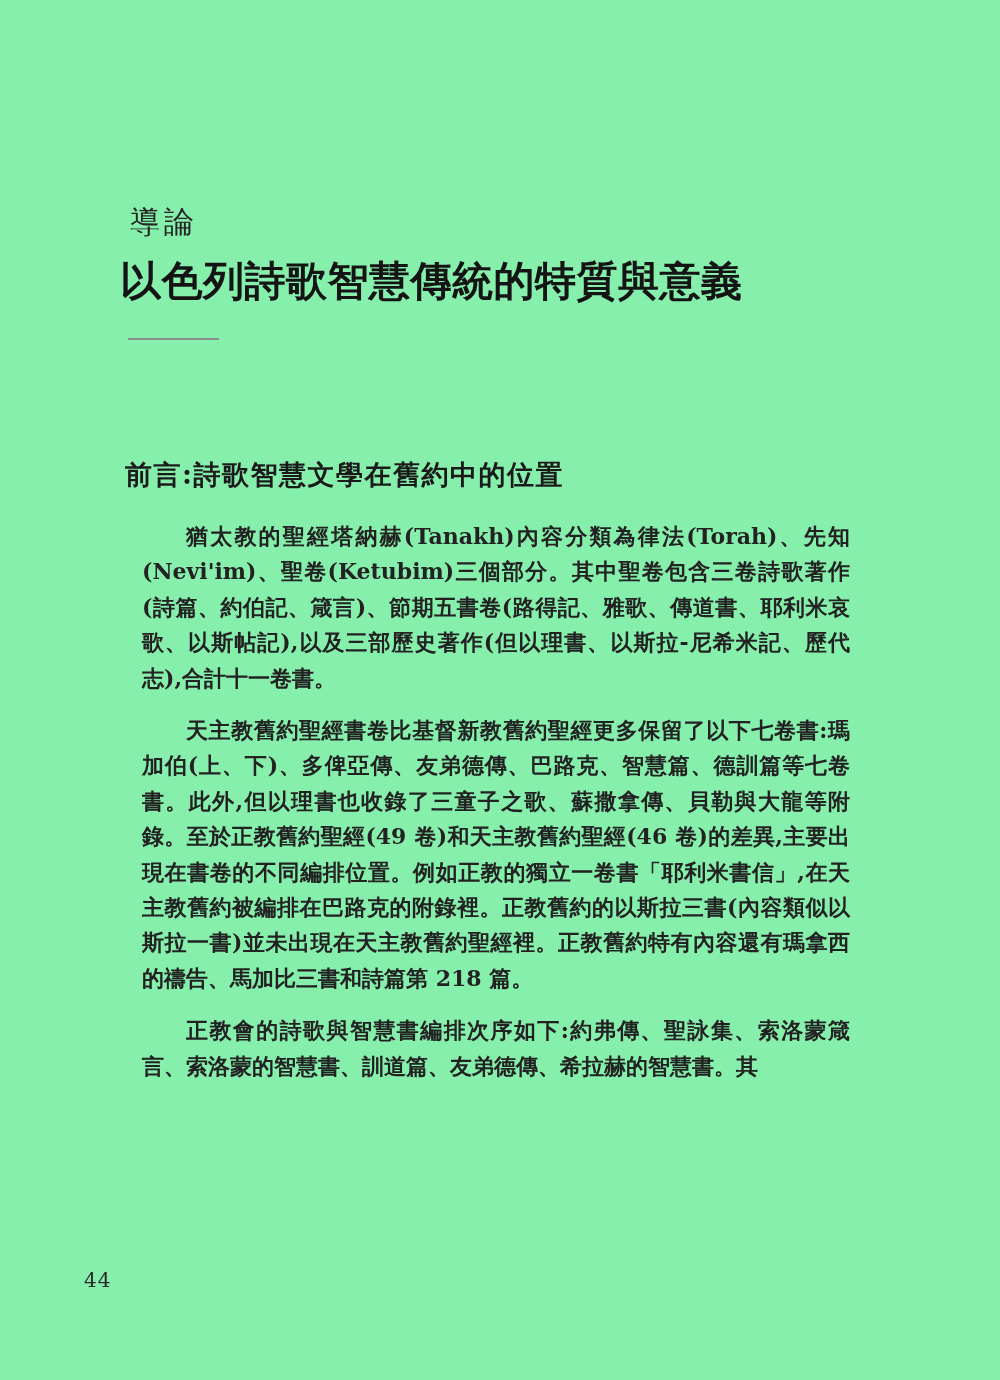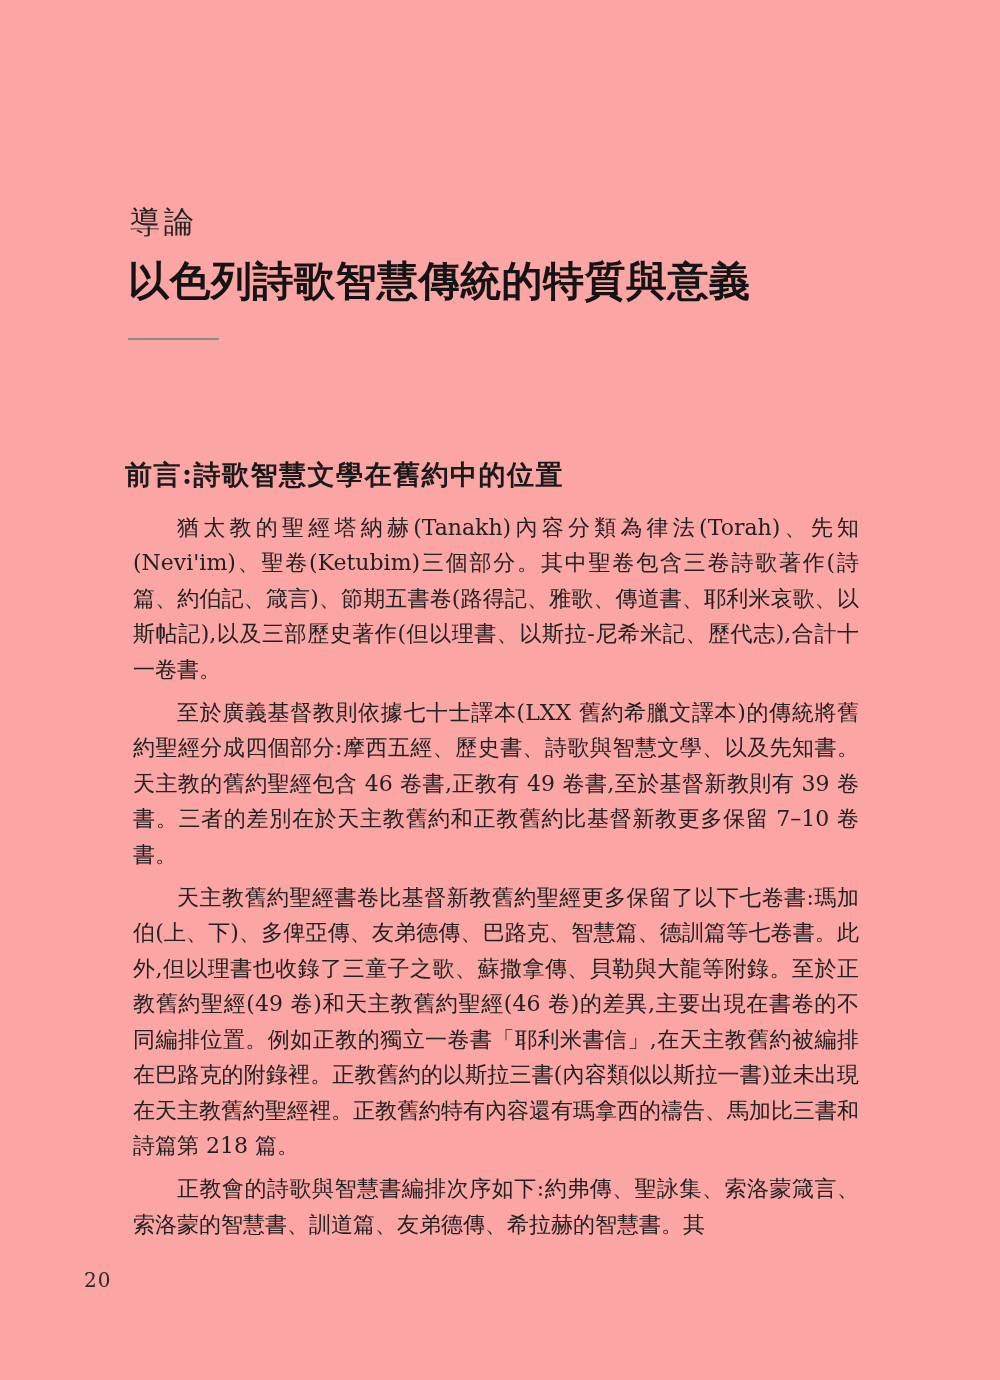--- a/index.html
+++ b/index.html
@@ -9,37 +9,37 @@
     font-family: "DejaVu Serif", "Liberation Serif", serif;
     width: 1000px;
     height: 1380px;
     position: relative;
   }
   .page {
     position: absolute;
     left: 0; top: 0;
     width: 1000px;
     height: 1380px;
-    background: #fca5a5;
+    background: #86efac;
     overflow: hidden;
   }
   .chapter-label {
     position: absolute;
     left: 130px;
     top: 204px;
     font-size: 30px;
     line-height: 1.2;
     letter-spacing: 4px;
     color: #232323;
     font-weight: 500;
     white-space: nowrap;
   }
   .chapter-title {
     position: absolute;
-    left: 128px;
+    left: 120px;
     top: 256px;
     font-size: 41px;
     line-height: 1.25;
     font-weight: 700;
     letter-spacing: 0.5px;
     color: #141414;
     white-space: nowrap;
   }
   .title-divider {
     position: absolute;
@@ -67,21 +67,22 @@
     top: 502px;
     width: 742px;
     font-size: 22px;
     line-height: 35.4px;
     color: #222222;
     text-align: justify;
     text-justify: inter-ideograph;
   }
   .body-text p.para {
     text-indent: 2em;
-    margin: 8px;
+    margin: 17px;
+    font-weight: bold;
   }
   .page-number {
     position: absolute;
     left: 84px;
     top: 1268px;
     font-size: 20px;
     color: #2a2a2a;
     letter-spacing: 1px;
   }
 </style>
@@ -93,20 +94,19 @@
   <div class="chapter-label">導論</div>
 
   <h1 class="chapter-title">以色列詩歌智慧傳統的特質與意義</h1>
 
   <div class="title-divider"></div>
 
   <h2 class="section-heading">前言:詩歌智慧文學在舊約中的位置</h2>
 
   <div class="body-text">
       <p class="para">猶太教的聖經塔納赫(Tanakh)內容分類為律法(Torah)、先知(Nevi'im)、聖卷(Ketubim)三個部分。其中聖卷包含三卷詩歌著作(詩篇、約伯記、箴言)、節期五書卷(路得記、雅歌、傳道書、耶利米哀歌、以斯帖記),以及三部歷史著作(但以理書、以斯拉-尼希米記、歷代志),合計十一卷書。</p>
-      <p class="para">至於廣義基督教則依據七十士譯本(LXX 舊約希臘文譯本)的傳統將舊約聖經分成四個部分:摩西五經、歷史書、詩歌與智慧文學、以及先知書。天主教的舊約聖經包含 46 卷書,正教有 49 卷書,至於基督新教則有 39 卷書。三者的差別在於天主教舊約和正教舊約比基督新教更多保留 7–10 卷書。</p>
       <p class="para">天主教舊約聖經書卷比基督新教舊約聖經更多保留了以下七卷書:瑪加伯(上、下)、多俾亞傳、友弟德傳、巴路克、智慧篇、德訓篇等七卷書。此外,但以理書也收錄了三童子之歌、蘇撒拿傳、貝勒與大龍等附錄。至於正教舊約聖經(49 卷)和天主教舊約聖經(46 卷)的差異,主要出現在書卷的不同編排位置。例如正教的獨立一卷書「耶利米書信」,在天主教舊約被編排在巴路克的附錄裡。正教舊約的以斯拉三書(內容類似以斯拉一書)並未出現在天主教舊約聖經裡。正教舊約特有內容還有瑪拿西的禱告、馬加比三書和詩篇第 218 篇。</p>
       <p class="para">正教會的詩歌與智慧書編排次序如下:約弗傳、聖詠集、索洛蒙箴言、索洛蒙的智慧書、訓道篇、友弟德傳、希拉赫的智慧書。其</p>
     </div>
 
-  <div class="page-number">20</div>
+  <div class="page-number">44</div>
 
 </div>
 
 </body></html>

